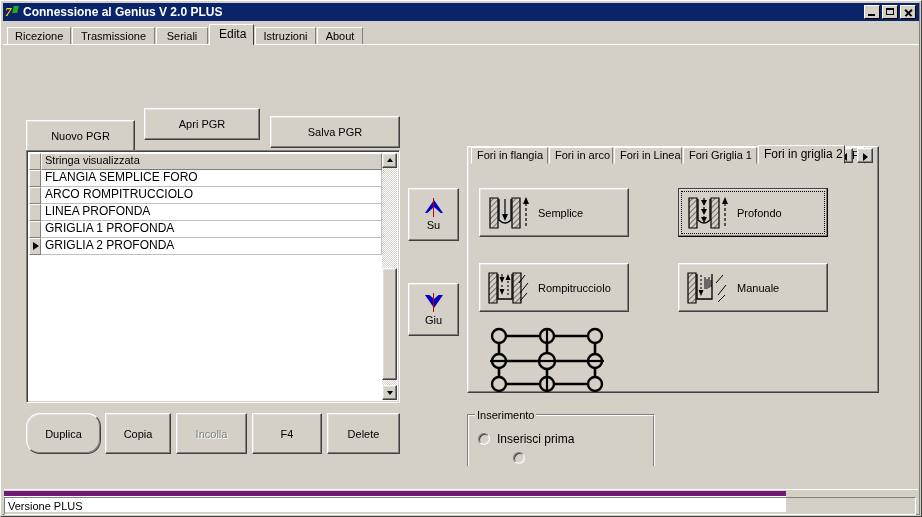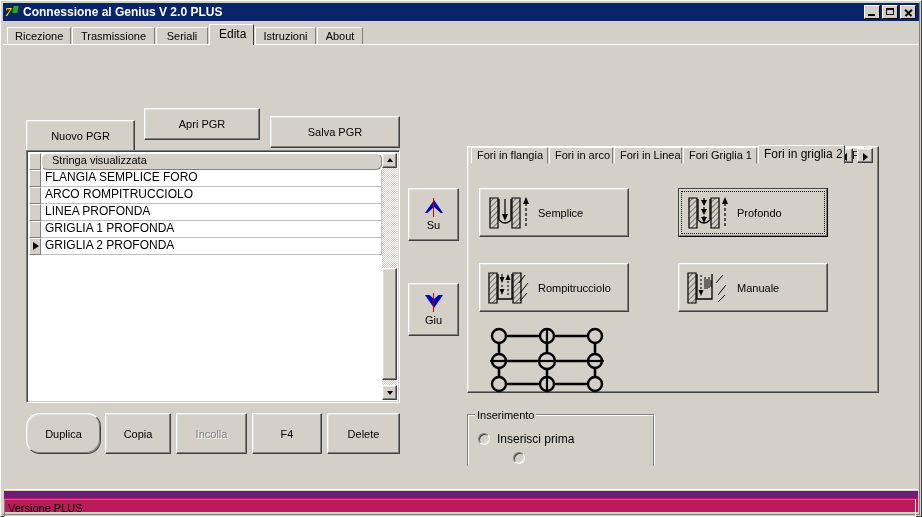--- a/index.html
+++ b/index.html
@@ -245,21 +245,21 @@
     border-top: none;
     border-left: none;
     box-sizing: border-box;
     padding-left: 4px;
     line-height: 15px;
     font-size: 12px;
     color: #000000;
     white-space: nowrap;
     overflow: hidden;
   }
-  .grid-header .grid-cell { line-height: 13px; padding-left: 10px; border-radius: 6px; }
+  .grid-header .grid-cell { line-height: 13px; padding-left: 3px; }
 
   
   .vscroll {
     position: absolute; right: 2px; top: 2px;
     width: 15px; height: 247px;
     background:
       repeating-conic-gradient(#ffffff 0% 25%, #d4d0c8 0% 50%) 0 0/2px 2px;
   }
   .vs-btn {
     position: absolute; left: 0; width: 15px; height: 15px;
@@ -420,23 +420,23 @@
   .radio .dot {
     position: absolute; left: 3px; top: 3px;
     width: 4px; height: 4px; border-radius: 50%;
     background: #000000;
   }
   .radio-lbl { margin-left: 7px; font-size: 12px; }
 
   
   .statusbar {
     position: absolute; left: 3px; top: 490px;
-    width: 914px; height: 21px;
-    background: #be185d;
-    border-top: 7px solid #701a75;
+    width: 782px; height: 21px;
+    background: #ffffff;
+    border-top: 5px solid #701a75;
     box-sizing: border-box;
   }
   .status-panel {
     position: absolute; left: 0px; top: 1px;
     width: 912px; height: 18px;
     border: 1px solid;
     border-color: #808080 #ffffff #ffffff #808080;
     box-sizing: border-box;
     font-size: 11px;
     line-height: 16px;

